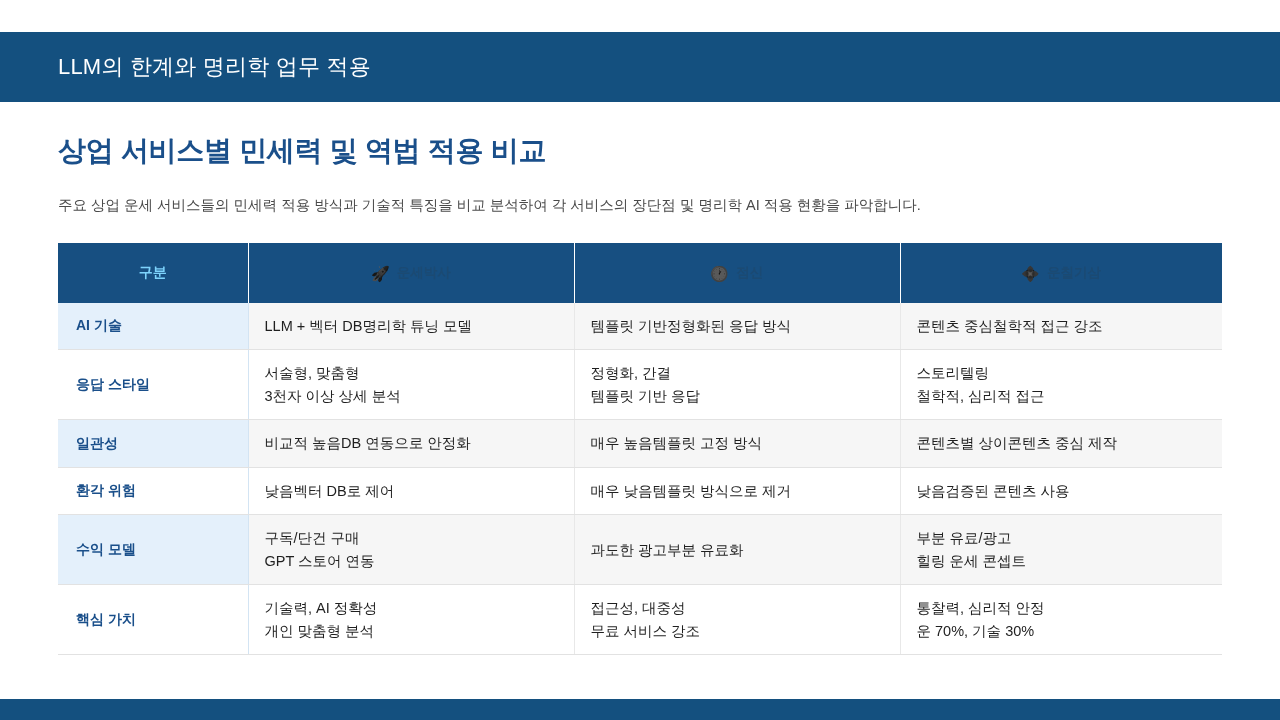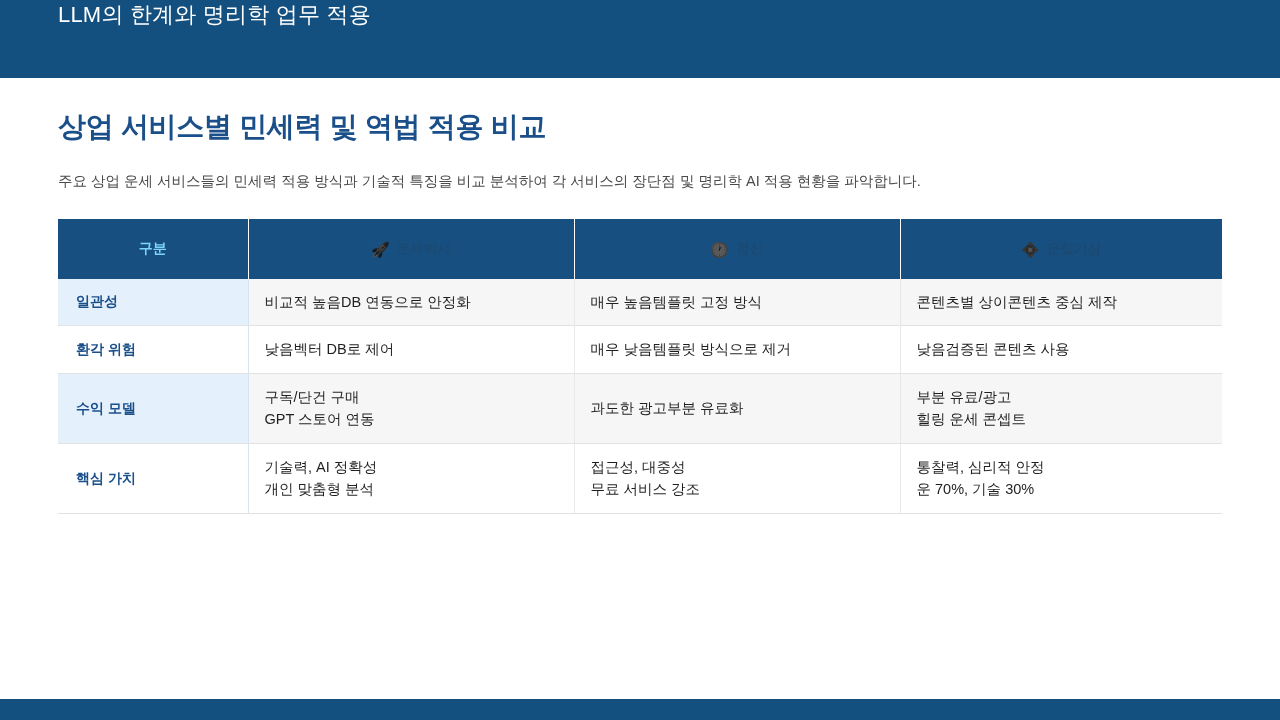--- a/index.html
+++ b/index.html
@@ -5,25 +5,26 @@
   * { margin:0; padding:0; box-sizing:border-box; }
   html,body { width:1280px; height:720px; overflow:hidden; }
   body {
     font-family:"Liberation Sans","DejaVu Sans",sans-serif;
     background:#ffffff;
     color:#222;
   }
 
   
   .topbar {
-    height:78px;
+    height:70px;
     background:#14507f;
     display:flex;
-    align-items:flex-start;
+    align-items:center;
     padding-left:58px;
+    margin-top:32px;
   }
   .topbar-title {
     color:#ffffff;
     font-size:22px;
     font-weight:400;
     letter-spacing:.2px;
     white-space:nowrap;
   }
 
   
@@ -165,20 +166,47 @@
           <th>
             <span class="hdr-inner">
               <span class="hdr-icon">💠</span>
               <span>운칠기삼</span>
             </span>
           </th>
         </tr>
       </thead>
       <tbody id="tbody">
           <tr class="alt">
+            <td class="rowlabel">AI 기술</td>
+            <td>
+              <span class="cell-line">LLM + 벡터 DB명리학 튜닝 모델</span>
+            </td>
+            <td>
+              <span class="cell-line">템플릿 기반정형화된 응답 방식</span>
+            </td>
+            <td>
+              <span class="cell-line">콘텐츠 중심철학적 접근 강조</span>
+            </td>
+          </tr>
+          <tr>
+            <td class="rowlabel">응답 스타일</td>
+            <td>
+              <span class="cell-line">서술형, 맞춤형</span>
+              <span class="cell-line">3천자 이상 상세 분석</span>
+            </td>
+            <td>
+              <span class="cell-line">정형화, 간결</span>
+              <span class="cell-line">템플릿 기반 응답</span>
+            </td>
+            <td>
+              <span class="cell-line">스토리텔링</span>
+              <span class="cell-line">철학적, 심리적 접근</span>
+            </td>
+          </tr>
+          <tr class="alt">
             <td class="rowlabel">일관성</td>
             <td>
               <span class="cell-line">비교적 높음DB 연동으로 안정화</span>
             </td>
             <td>
               <span class="cell-line">매우 높음템플릿 고정 방식</span>
             </td>
             <td>
               <span class="cell-line">콘텐츠별 상이콘텐츠 중심 제작</span>
             </td>

